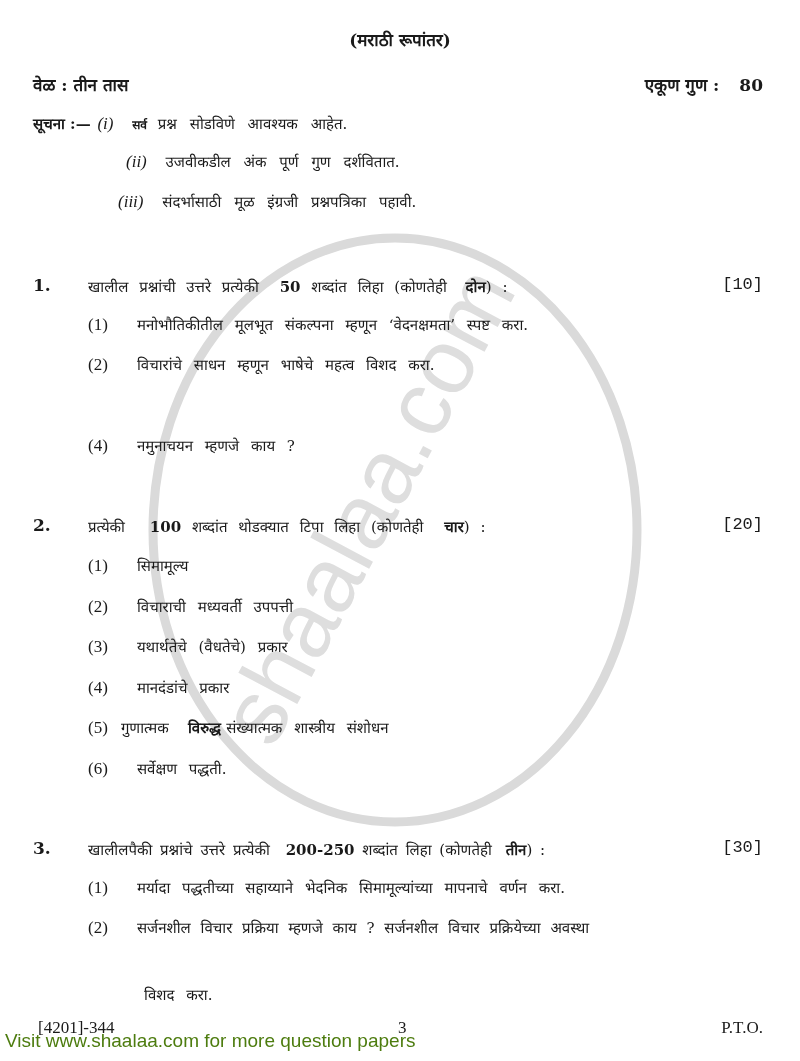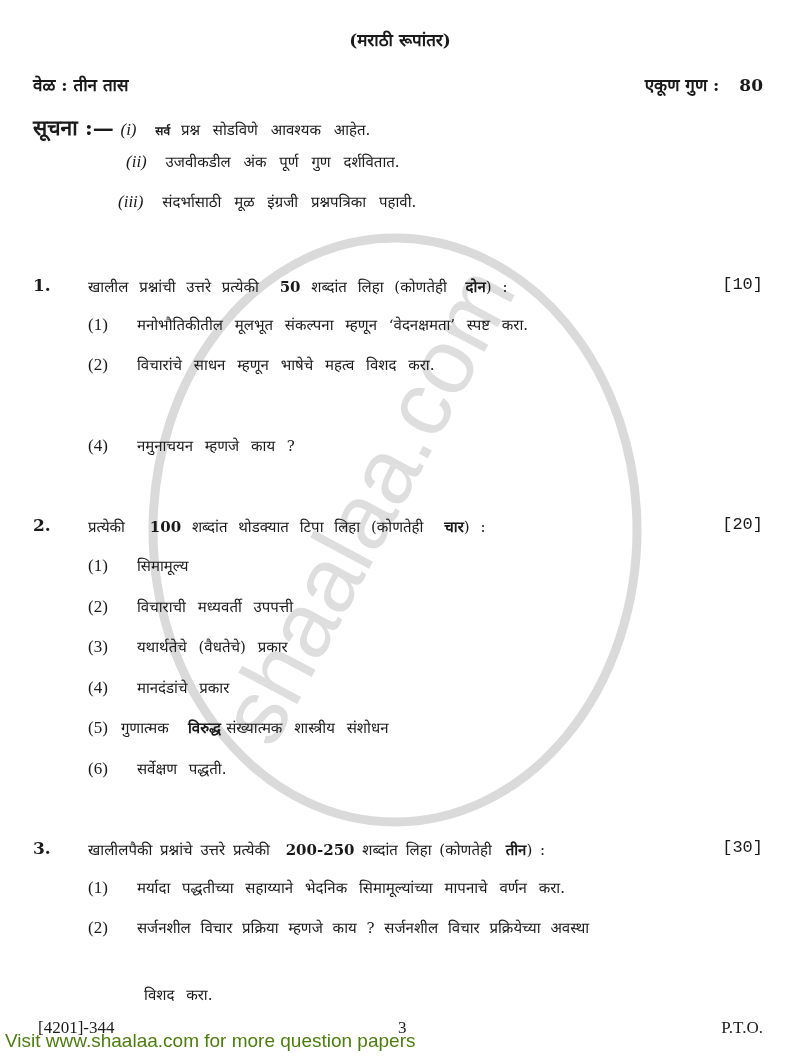--- a/index.html
+++ b/index.html
@@ -28,21 +28,21 @@
       width: 800px; height: 784px;
       z-index: 1;
     }
     .abs { position: absolute; white-space: nowrap; }
     .title {
       top: 28px; left: 0; width: 800px; text-align: center;
       font-size: 17px; font-weight: bold;
     }
     .meta-row { font-size: 17px; font-weight: bold; }
     .instr { font-size: 15px; }
-    .instr .lbl { font-weight: bold; font-size: 21px; }
+    .instr .lbl { font-weight: bold; font-size: 15px; }
     .roman { font-style: italic; font-family: "Liberation Serif", serif; font-size: 17px; }
     .b { font-weight: bold; }
     .qnum { font-weight: bold; font-size: 17px; }
     .qtext { font-size: 15px; word-spacing: 6px; }
     .marks { font-size: 17px; font-family: Liberation Mono, monospace; }
     .sub-num { font-size: 17px; font-family: "Liberation Serif", serif; }
     .sub-text { font-size: 15px; word-spacing: 7px; }
     .footer-code { font-size: 17px; font-family: "Liberation Serif", serif; }
     .footer-visit { font-size: 19px; font-family: "Liberation Sans", sans-serif; color: #4d7c0f; }
   </style>

